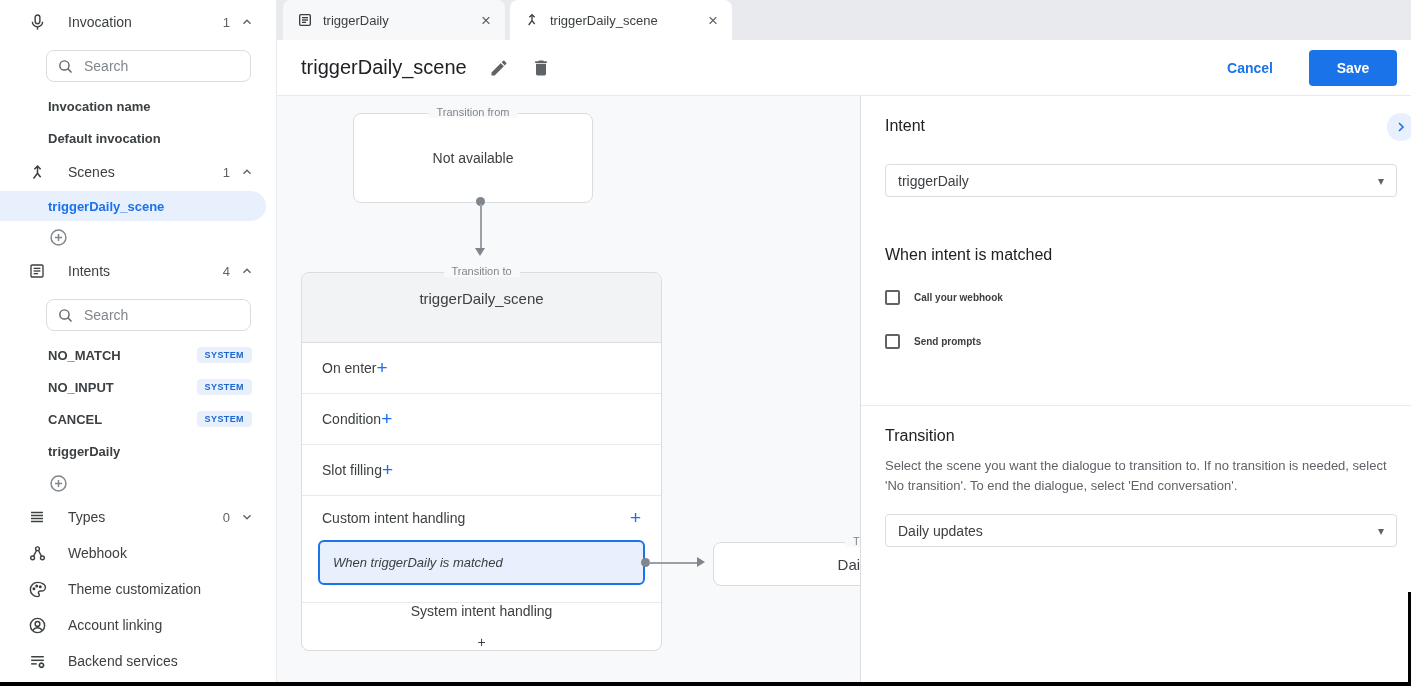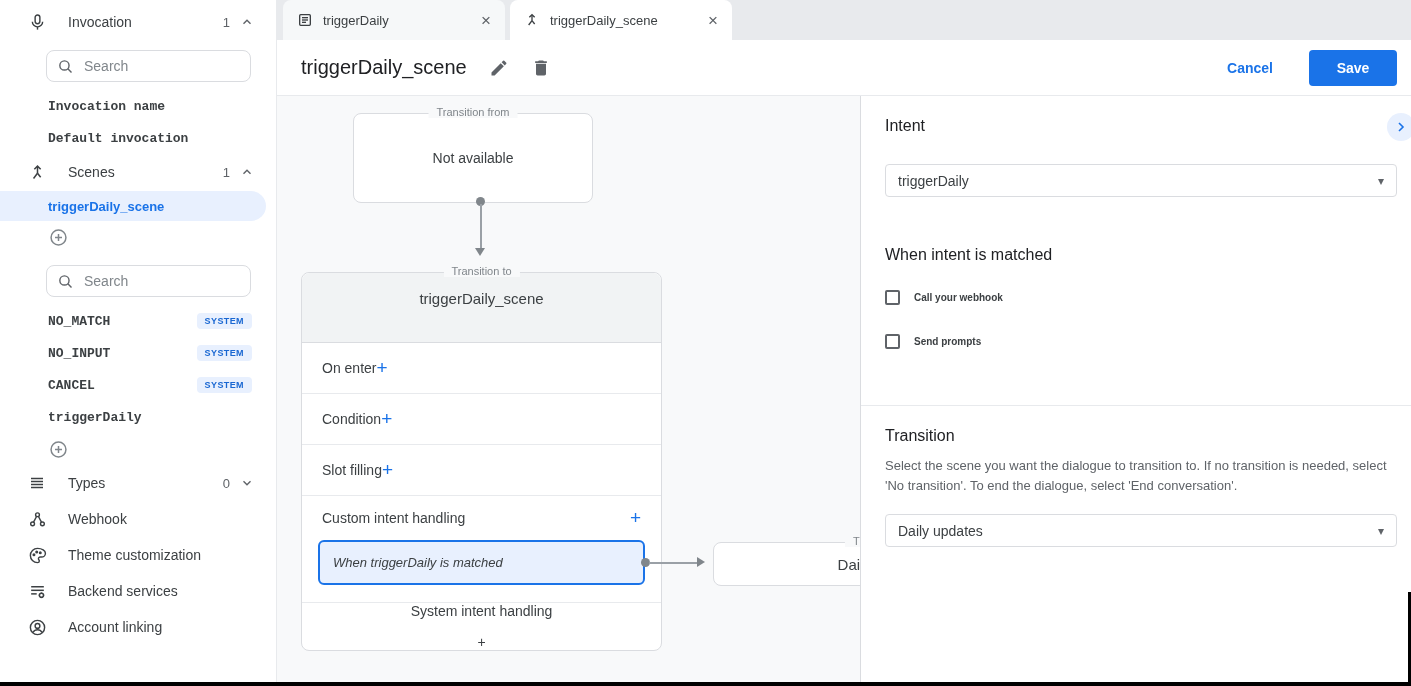--- a/index.html
+++ b/index.html
@@ -7,21 +7,21 @@
   .app { position:relative; width:1411px; height:686px; background:#a21caf; overflow:hidden; color:#3c4043; }
 
   
   .sidebar { position:absolute; left:0; top:0; width:277px; height:683px; background:#fff; border-right:1px solid #e8eaed; overflow:hidden; }
   .side-row { display:flex; align-items:center; height:32px; padding:0 22px 0 27px; font-size:14px; color:#3c4043; }
   .side-row .sicon { width:20px; height:20px; margin-right:21px; flex:0 0 20px; display:flex; align-items:center; justify-content:center; }
   .side-row .grow { flex:1; }
   .side-row .count { font-size:13px; color:#5f6368; margin-right:10px; }
   .chev { width:14px; height:14px; display:inline-flex; }
   .side-item { display:flex; align-items:center; height:32px; padding:0 24px 0 48px; font-size:13px; font-weight:bold; color:#3c4043; }
-  .side-item .grow { flex:1;font-family:Liberation Mono, monospace; }
+  .side-item .grow { flex:1; }
   .badge { background:#e8f0fe; color:#1967d2; font-size:9px; font-weight:bold; letter-spacing:.4px; padding:3px 8px; border-radius:4px; }
   .pill { display:flex; align-items:center; height:30px; margin:3px 10px 0 0; padding-left:48px; background:#e8f0fe; border-radius:0 16px 16px 0; font-size:13px; font-weight:bold; color:#1a73e8; }
   .searchbox { display:flex; align-items:center; margin:12px 26px 0 46px; width:205px; height:32px; border:1px solid #dadce0; border-radius:8px; padding:0 10px; background:#fff; }
   .searchbox input { border:none; outline:none; width:140px; font-size:14px; color:#3c4043; font-family:"Liberation Sans", sans-serif; background:transparent; }
   .searchbox input::placeholder { color:#80868b; }
   .searchbox .mag { margin-right:10px; display:flex; }
   .pluscircle { margin:0 0 0 48px; height:32px; display:flex; align-items:center; }
 
   
   .main { position:absolute; left:277px; top:0; width:1134px; height:683px; }
@@ -149,20 +149,37 @@
     <div class="pluscircle">
       <span>
           <svg width="21" height="21" viewBox="0 0 24 24" fill="none" stroke="#80868b" stroke-width="1.7">
             <circle cx="12" cy="12" r="8.5"></circle>
             <line x1="12" y1="8" x2="12" y2="16"></line>
             <line x1="8" y1="12" x2="16" y2="12"></line>
           </svg>
         </span>
     </div>
 
+    <div class="side-row" style="margin-top:2px">
+      <span class="sicon">
+        <svg width="18" height="18" viewBox="0 0 24 24" fill="none" stroke="#3c4043" stroke-width="1.8">
+            <rect x="4" y="4" width="16" height="16" rx="1.5"></rect>
+            <line x1="7.5" y1="8.5" x2="16.5" y2="8.5"></line>
+            <line x1="7.5" y1="12" x2="16.5" y2="12"></line>
+            <line x1="7.5" y1="15.5" x2="13.5" y2="15.5"></line>
+          </svg>
+      </span>
+      <span class="grow">Intents</span>
+      <span class="count">4</span>
+      <span class="chev">
+          <svg width="14" height="14" viewBox="0 0 24 24" fill="none" stroke="#5f6368" stroke-width="2.4">
+            <polyline points="6 15 12 9 18 15"></polyline>
+          </svg>
+        </span>
+    </div>
 
     <div class="searchbox">
       <span class="mag">
           <svg width="17" height="17" viewBox="0 0 24 24" fill="none" stroke="#5f6368" stroke-width="2">
             <circle cx="10.5" cy="10.5" r="6.5"></circle>
             <line x1="15.3" y1="15.3" x2="20.5" y2="20.5"></line>
           </svg>
         </span>
       <input placeholder="Search" style="">
     </div>
@@ -226,45 +243,45 @@
     <div class="side-row" style="margin-top:4px">
       <span class="sicon">
         <svg width="19" height="19" viewBox="0 0 24 24" fill="none" stroke="#3c4043" stroke-width="1.8">
             <path d="M12 3a9 9 0 1 0 0 18c1.4 0 2.3-1 2.3-2.1 0-.6-.2-1-.6-1.5-.3-.4-.5-.8-.5-1.4 0-1.2 1-2 2.2-2H17a5 5 0 0 0 5-5c0-3.3-4.2-6-10-6z"></path>
             <circle cx="7.5" cy="11" r="1" fill="#3c4043"></circle>
             <circle cx="11" cy="7.5" r="1" fill="#3c4043"></circle>
             <circle cx="15.5" cy="8.5" r="1" fill="#3c4043"></circle>
           </svg>
       </span>
       <span class="grow">Theme customization</span>
+    </div>
+    <div class="side-row" style="margin-top:4px">
+      <span class="sicon">
+        <svg width="19" height="19" viewBox="0 0 24 24" fill="none" stroke="#3c4043" stroke-width="1.8">
+            <circle cx="12" cy="12" r="9"></circle>
+            <circle cx="12" cy="10" r="3"></circle>
+            <path d="M6.2 18.2c1.4-2.3 3.5-3.4 5.8-3.4s4.4 1.1 5.8 3.4"></path>
+          </svg>
+      </span>
+      <span class="grow">Account linking</span>
     </div>
     <div class="side-row" style="margin-top:4px">
       <span class="sicon">
         <svg width="19" height="19" viewBox="0 0 24 24" fill="none" stroke="#3c4043" stroke-width="1.9">
             <line x1="4" y1="6" x2="20" y2="6"></line>
             <line x1="4" y1="10.5" x2="20" y2="10.5"></line>
             <line x1="4" y1="15" x2="11" y2="15"></line>
             <circle cx="17" cy="16.8" r="2.6"></circle>
             <line x1="17" y1="13.2" x2="17" y2="14.2"></line>
             <line x1="17" y1="19.4" x2="17" y2="20.4"></line>
             <line x1="13.6" y1="16.8" x2="14.6" y2="16.8"></line>
             <line x1="19.4" y1="16.8" x2="20.4" y2="16.8"></line>
           </svg>
       </span>
       <span class="grow">Backend services</span>
-    </div>
-    <div class="side-row" style="margin-top:4px">
-      <span class="sicon">
-        <svg width="19" height="19" viewBox="0 0 24 24" fill="none" stroke="#3c4043" stroke-width="1.8">
-            <circle cx="12" cy="12" r="9"></circle>
-            <circle cx="12" cy="10" r="3"></circle>
-            <path d="M6.2 18.2c1.4-2.3 3.5-3.4 5.8-3.4s4.4 1.1 5.8 3.4"></path>
-          </svg>
-      </span>
-      <span class="grow">Account linking</span>
     </div>
   </div>
 
   <div class="main">
 
     <div class="tabbar">
       <div class="tab inactive">
         <span class="ticon">
             <svg width="16" height="16" viewBox="0 0 24 24" fill="none" stroke="#3c4043" stroke-width="2">
               <rect x="4" y="4" width="16" height="16" rx="1.5"></rect>

